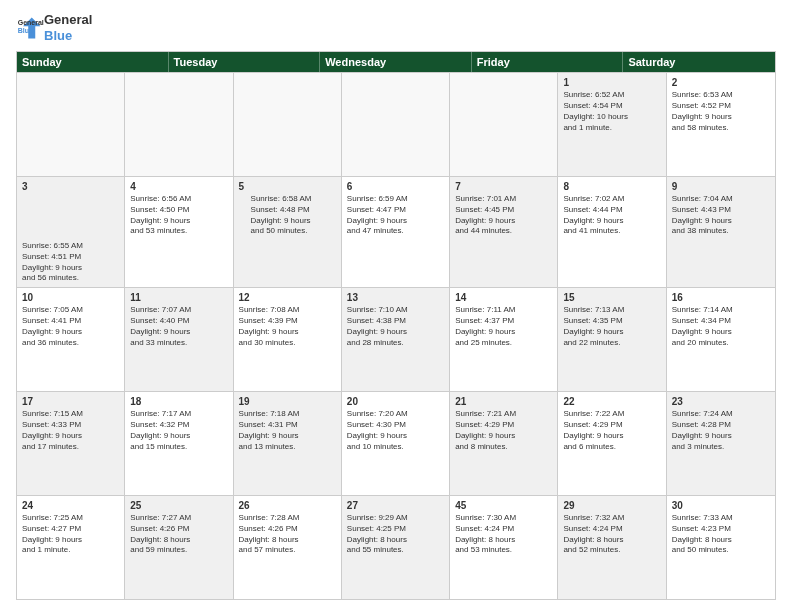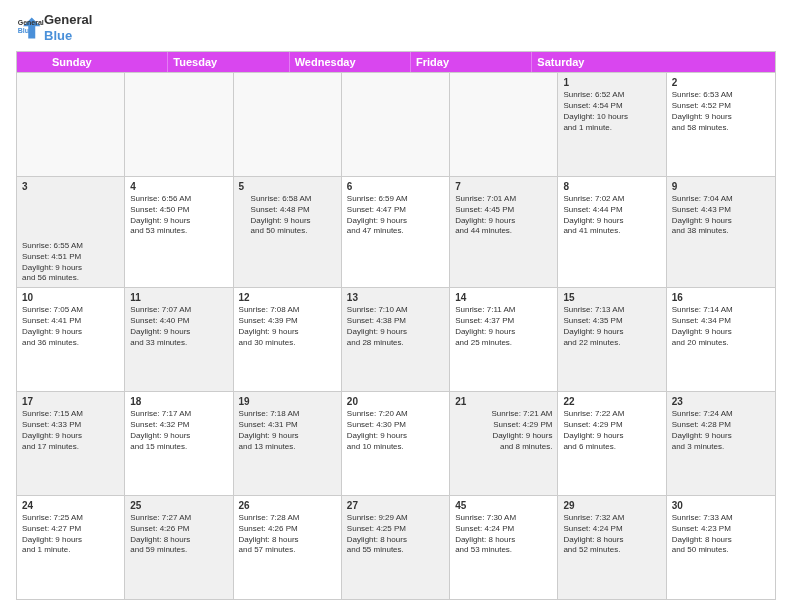--- a/index.html
+++ b/index.html
@@ -50,23 +50,22 @@
       color: #555;
     }
     .calendar {
       flex: 1;
       display: flex;
       flex-direction: column;
       border: 1px solid #ccc;
     }
     .cal-header {
       display: grid;
-      grid-template-columns: repeat(6, 1fr);
-      background: #d946ef;
-      padding-left: 30px;
+      grid-template-columns: repeat(5, 1fr);
+      background: #14532d;
     }
     .cal-header-cell {
       color: #fff;
       font-size: 11px;
       font-weight: bold;
       padding: 4px 5px;
       text-align: left;
       border-right: 1px solid rgba(255,255,255,0.3);
     }
     .cal-header-cell:last-child { border-right: none; }
@@ -286,21 +285,21 @@
           </div>
           <div class="cal-cell">
             <div class="day-num">20</div>
             <div class="cell-detail" style="white-space: pre-line;">Sunrise: 7:20 AM
 Sunset: 4:30 PM
 Daylight: 9 hours
 and 10 minutes.</div>
           </div>
           <div class="cal-cell shaded">
             <div class="day-num">21</div>
-            <div class="cell-detail" style="white-space: pre-line; text-align: right;">Sunrise: 7:21 AM
+            <div class="cell-detail" style="white-space: pre-line;">Sunrise: 7:21 AM
 Sunset: 4:29 PM
 Daylight: 9 hours
 and 8 minutes.</div>
           </div>
           <div class="cal-cell">
             <div class="day-num">22</div>
             <div class="cell-detail" style="white-space: pre-line;">Sunrise: 7:22 AM
 Sunset: 4:29 PM
 Daylight: 9 hours
 and 6 minutes.</div>

